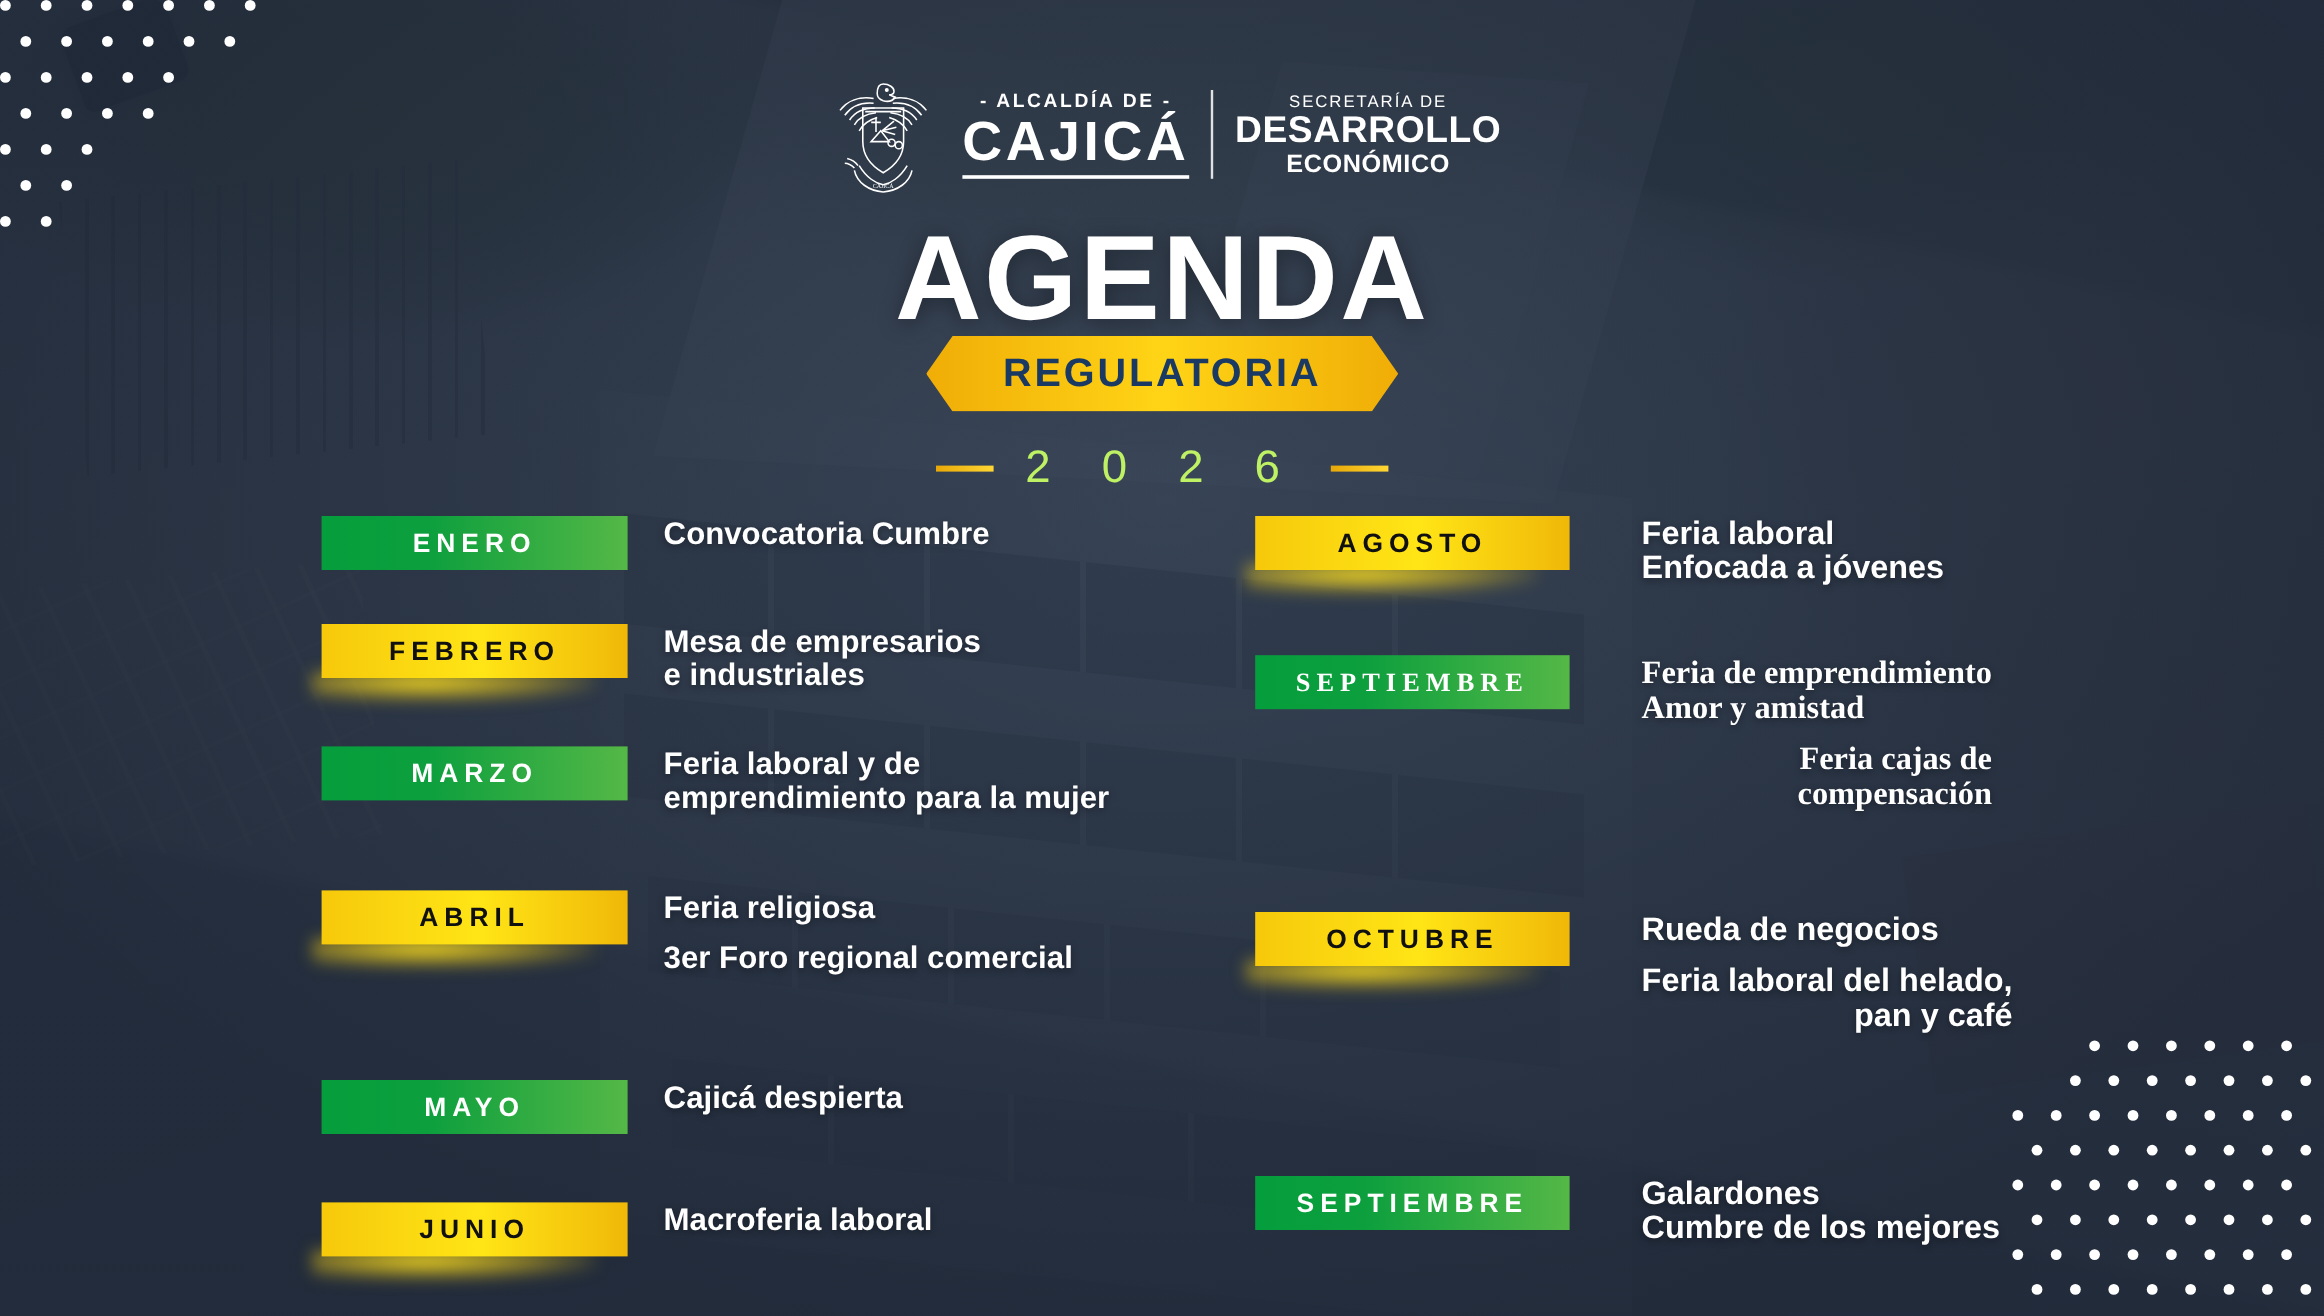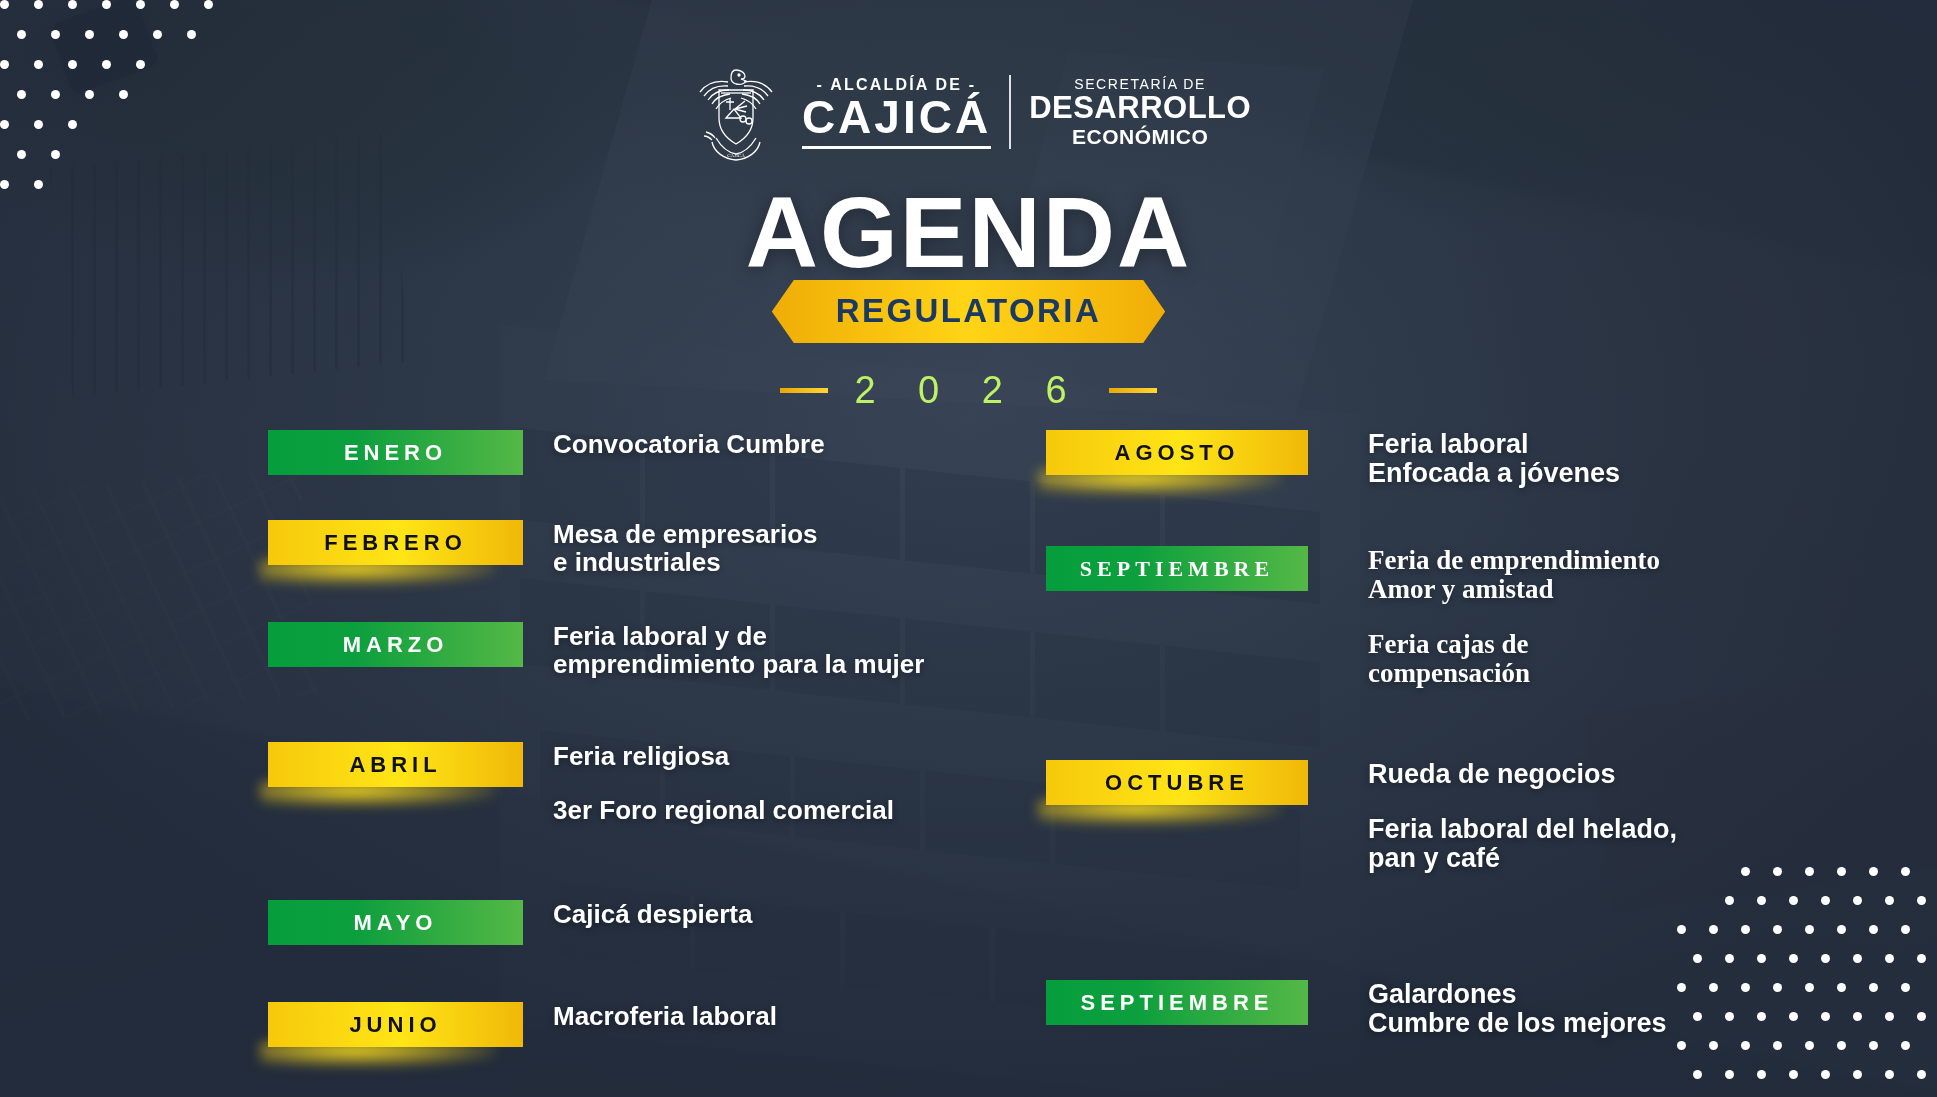--- a/index.html
+++ b/index.html
@@ -193,21 +193,21 @@
 
   .events {
     margin-left: 30px;
     color: #fff;
   }
   .event {
     font-size: 26px; font-weight: 700; line-height: 1.08;
     text-shadow: 0 2px 6px rgba(0,0,0,.35);
     white-space: pre-line;
   }
-  .event + .event { margin-top: 26px; }
+  .event + .event { margin-top: 14px; text-align: right; }
   .col-right .events { margin-left: 60px; }
   .col-right .event { font-size: 27px; }
 </style>
 </head>
 <body>
 
 <div id="poster">
 
   <div class="bg-photo">
     <div class="car"></div>

